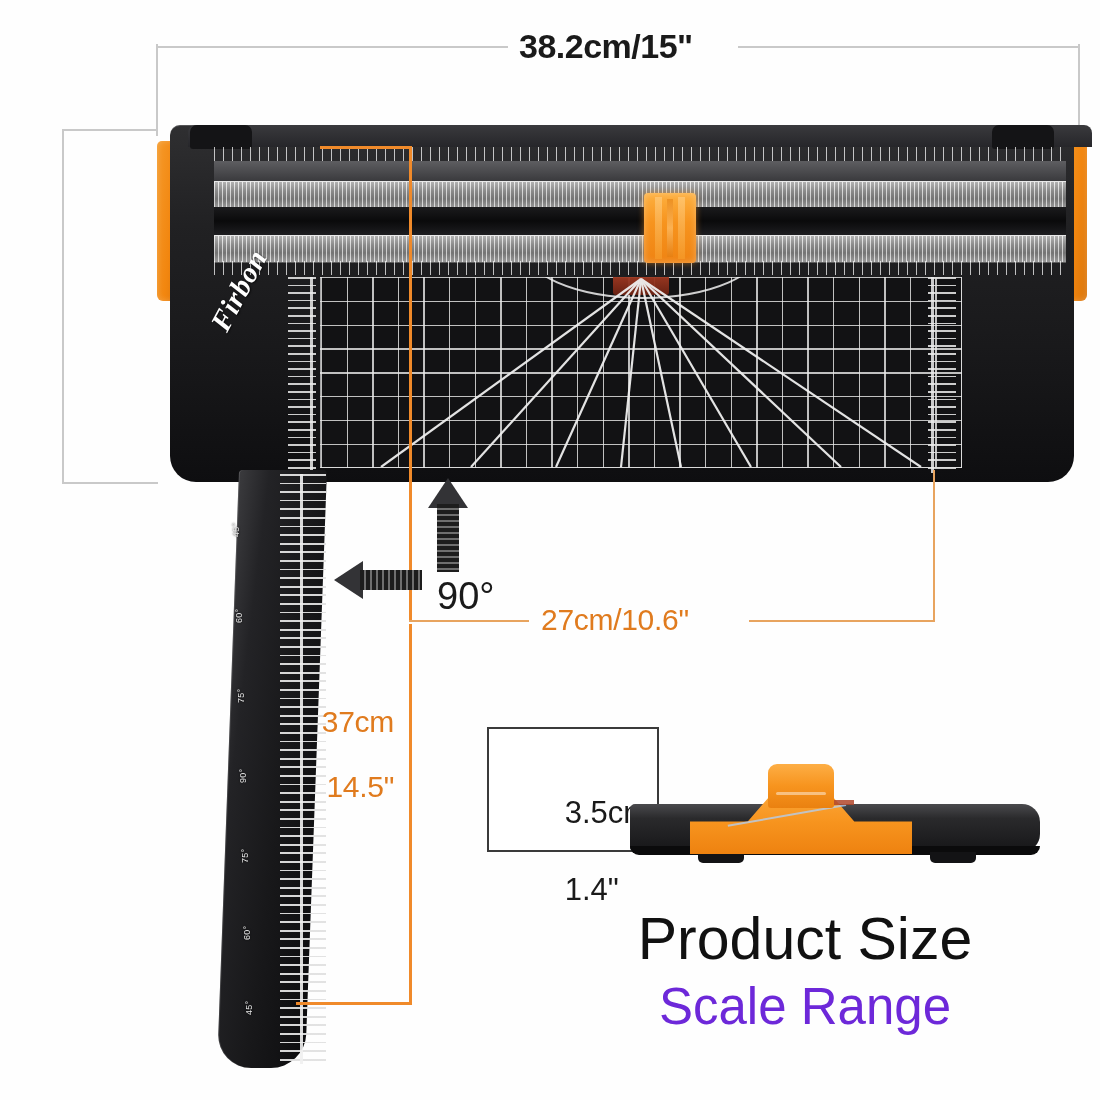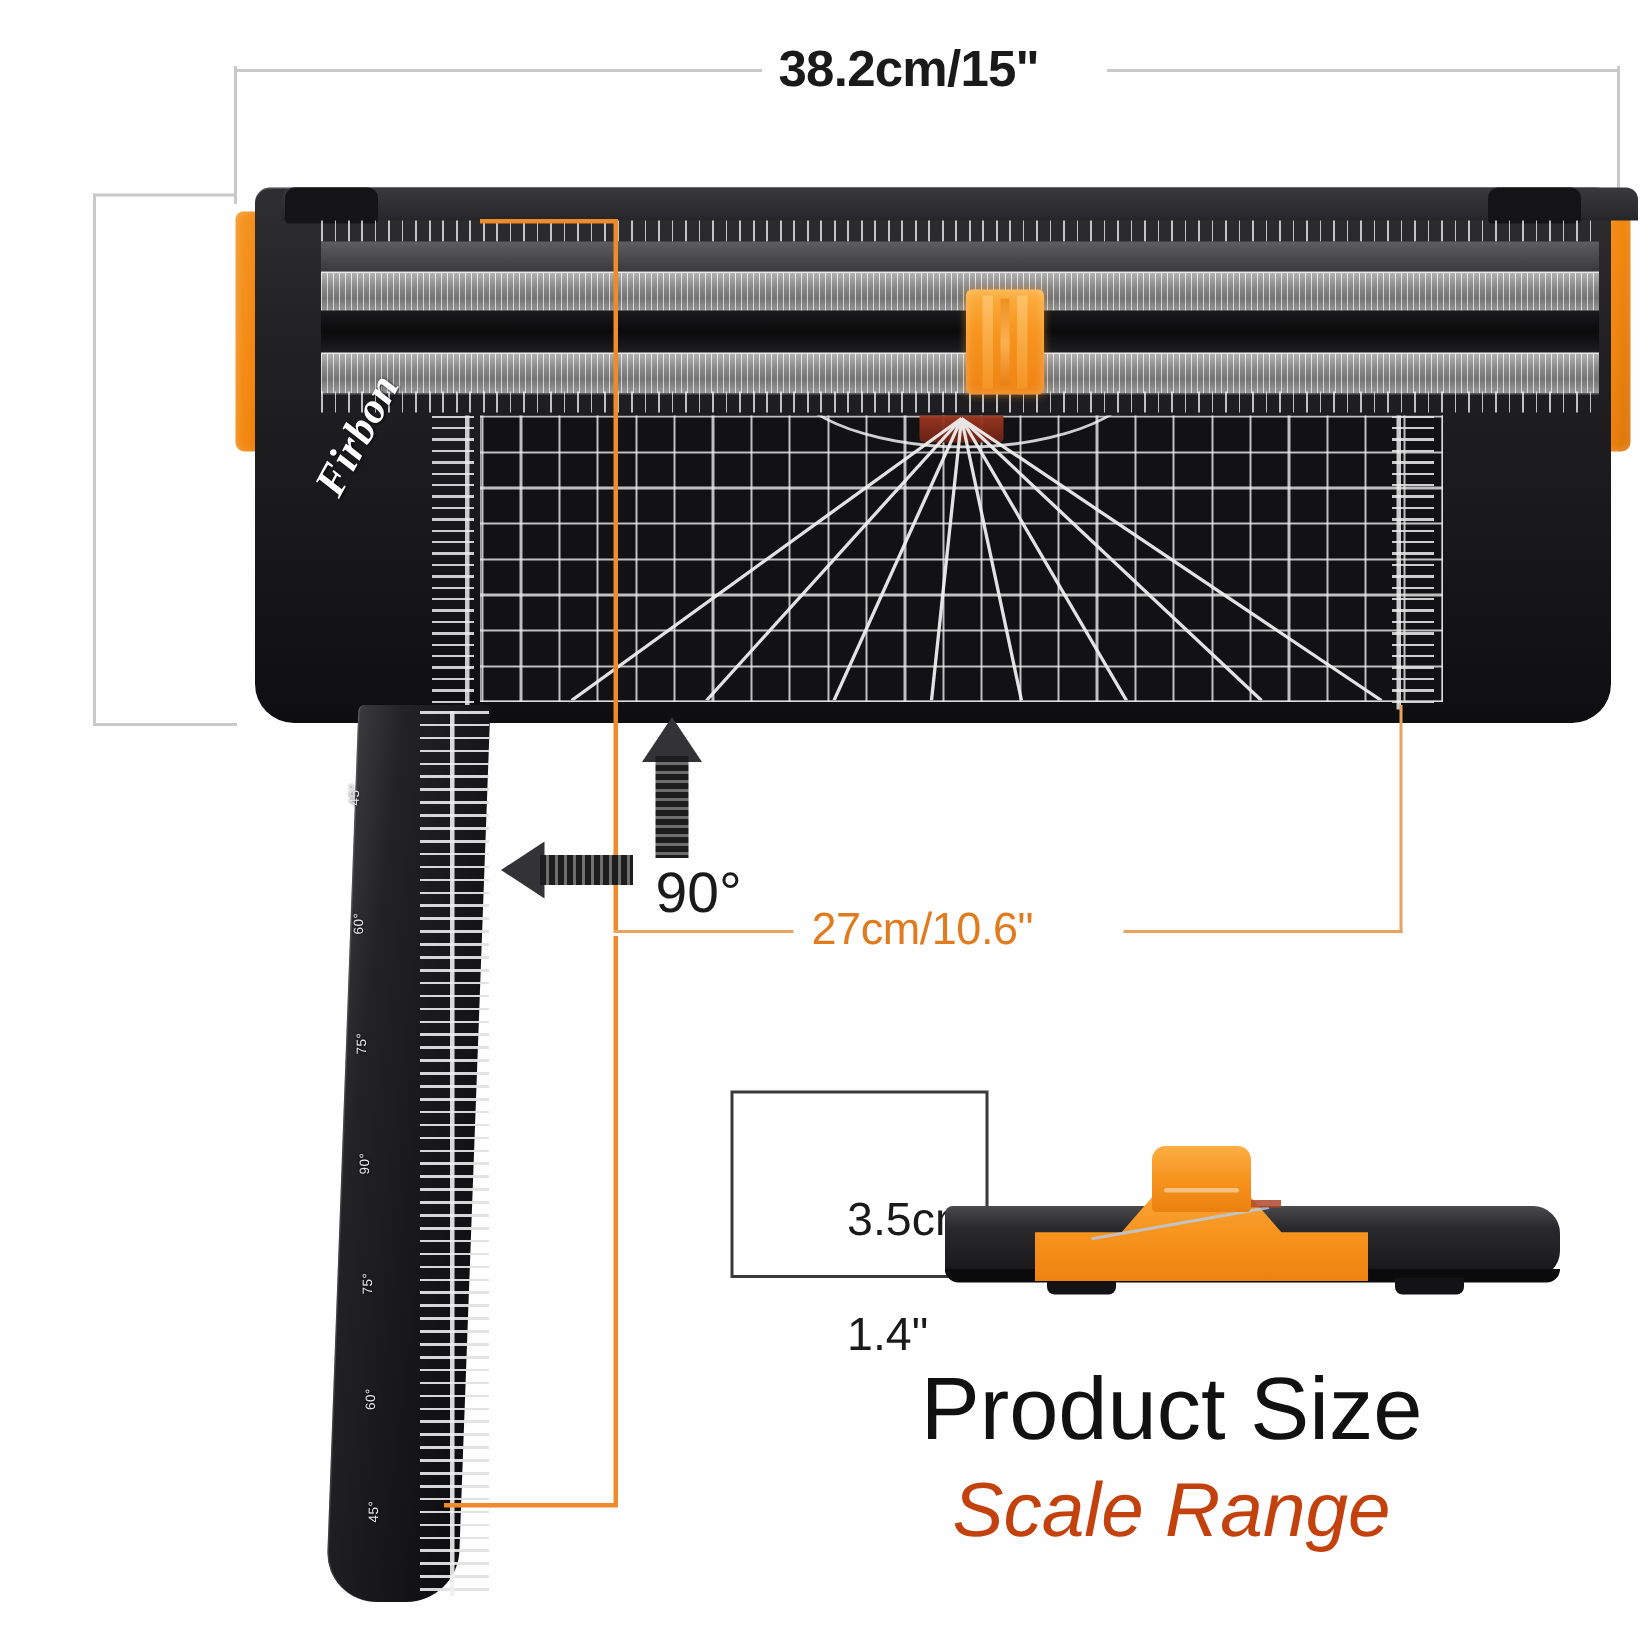--- a/index.html
+++ b/index.html
@@ -76,24 +76,23 @@
   }
   .headline .l1 {
     display: block;
     font-size: 59px;
     color: #111111;
     letter-spacing: 0px;
   }
   .headline .l2 {
     display: block;
     font-size: 51px;
-    color: #c2410c;
+    color: #6d28d9;
     letter-spacing: 0px;
     margin-top: 4px;
-    font-style: italic;
   }
 
   
   #product { position: absolute; left: 152px; top: 125px; width: 940px; height: 360px; }
 
   .body-shell {
     position: absolute; left: 18px; top: 0; width: 904px; height: 357px;
     background: linear-gradient(180deg,#2f2f31 0%,#212123 28%,#19191b 62%,#0e0e10 100%);
     border-radius: 10px 10px 26px 26px;
     box-shadow: inset 0 1px 0 rgba(255,255,255,.18);
@@ -402,20 +401,24 @@
 
   <div class="dimline-v orange-strong" style="left:409px; top:146px; height:474px;"></div>
   <div class="dimline-h orange-strong" style="left:320px; top:146px; width:92px;"></div>
   <div class="dimline-v orange" style="left:933px; top:470px; height:152px;"></div>
   <div class="dimline-h orange" style="left:409px; top:620px; width:120px;"></div>
   <div class="dimline-h orange" style="left:749px; top:620px; width:186px;"></div>
   <div class="label orange lbl-27" style="left:541px; top:604px;">27cm/10.6"</div>
 
   <div class="dimline-v orange-strong" style="left:409px; top:624px; height:380px;"></div>
   <div class="dimline-h orange-strong" style="left:296px; top:1002px; width:116px;"></div>
+  <div class="label orange lbl-37" style="left:216px; top:674px; width:178px;">
+    <span>37cm</span><br>
+    <span>14.5"</span>
+  </div>
 
   <div class="abs" style="left:428px; top:478px; width:46px; height:100px;">
     <div class="arrow-up-head" style="left:0px;"></div>
     <div class="arrow-up-shaft" style="left:9px;"></div>
   </div>
   <div class="abs" style="left:334px; top:570px; width:95px; height:22px;">
     <div class="arrow-lf-head"></div>
     <div class="arrow-lf-shaft"></div>
   </div>
   <div class="label lbl-90" style="left:437px; top:576px;">90°</div>
@@ -432,18 +435,18 @@
     <div class="sv-base-lip"></div>
     <div class="sv-foot f1"></div>
     <div class="sv-foot f2"></div>
     <div class="sv-clamp"></div>
     <div class="sv-blade-line"></div>
     <div class="sv-red"></div>
     <div class="sv-knob"></div>
     <div class="sv-knob-line"></div>
   </div>
 
-  <div class="headline" style="left:536px; top:905px; width:490px;">
+  <div class="headline" style="left:560px; top:905px; width:490px;">
     <span class="l1">Product Size</span>
     <span class="l2">Scale Range</span>
   </div>
 
 </div>
 
 </body></html>

